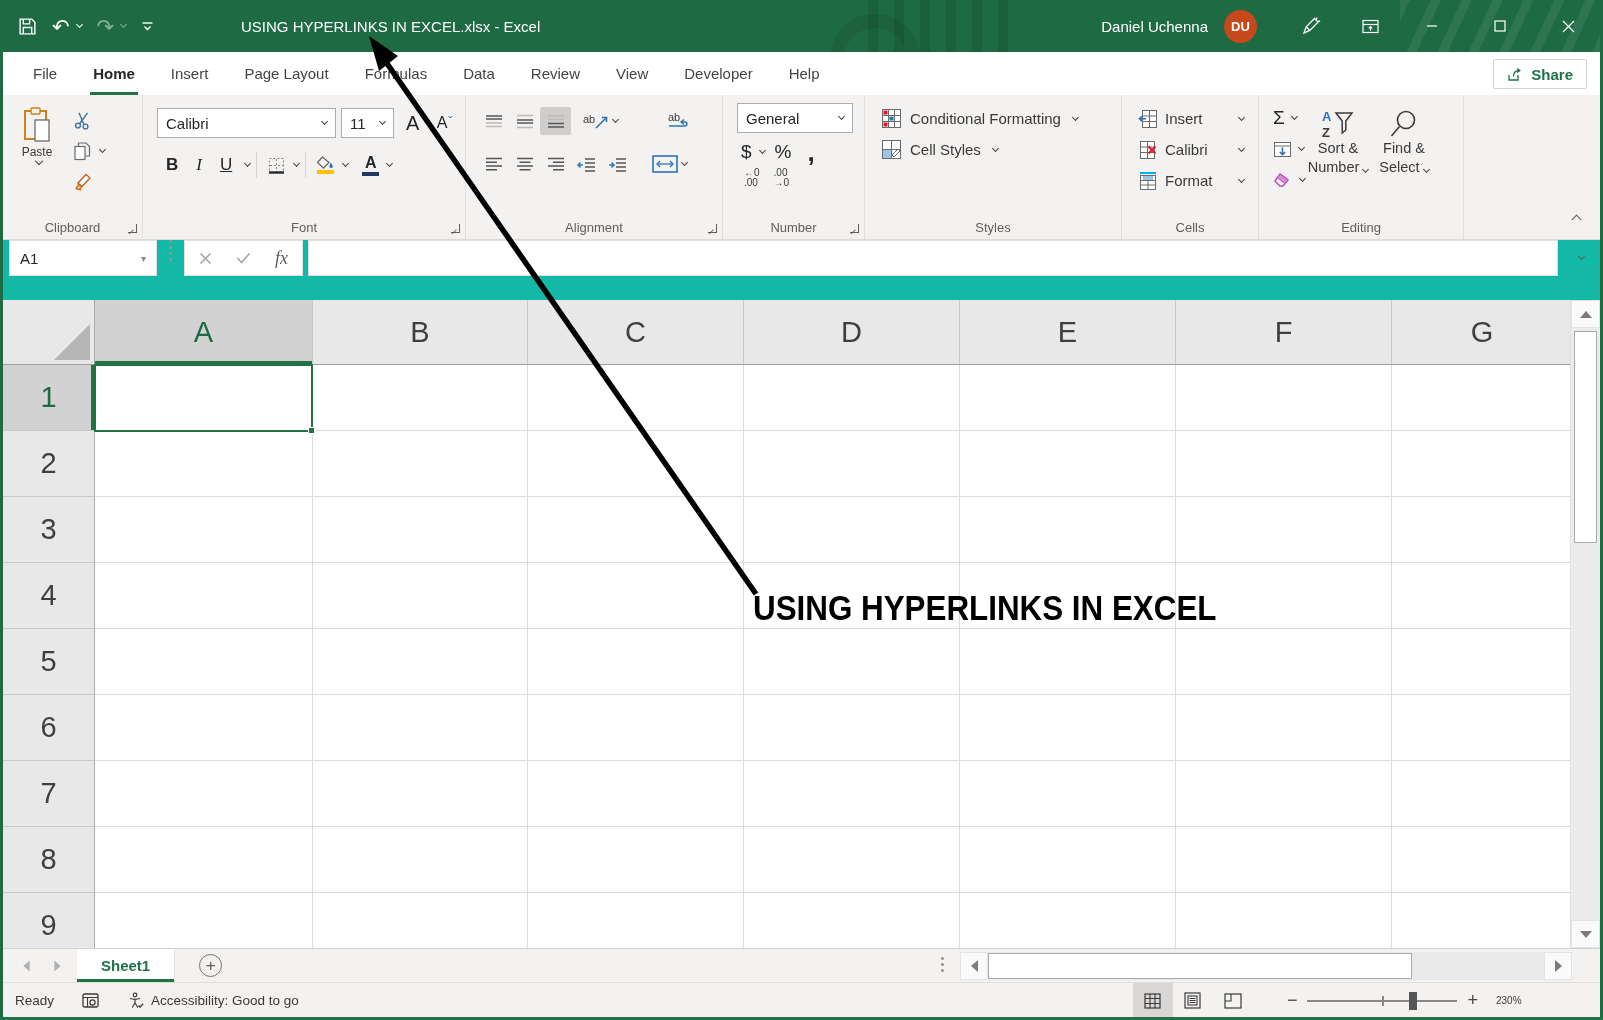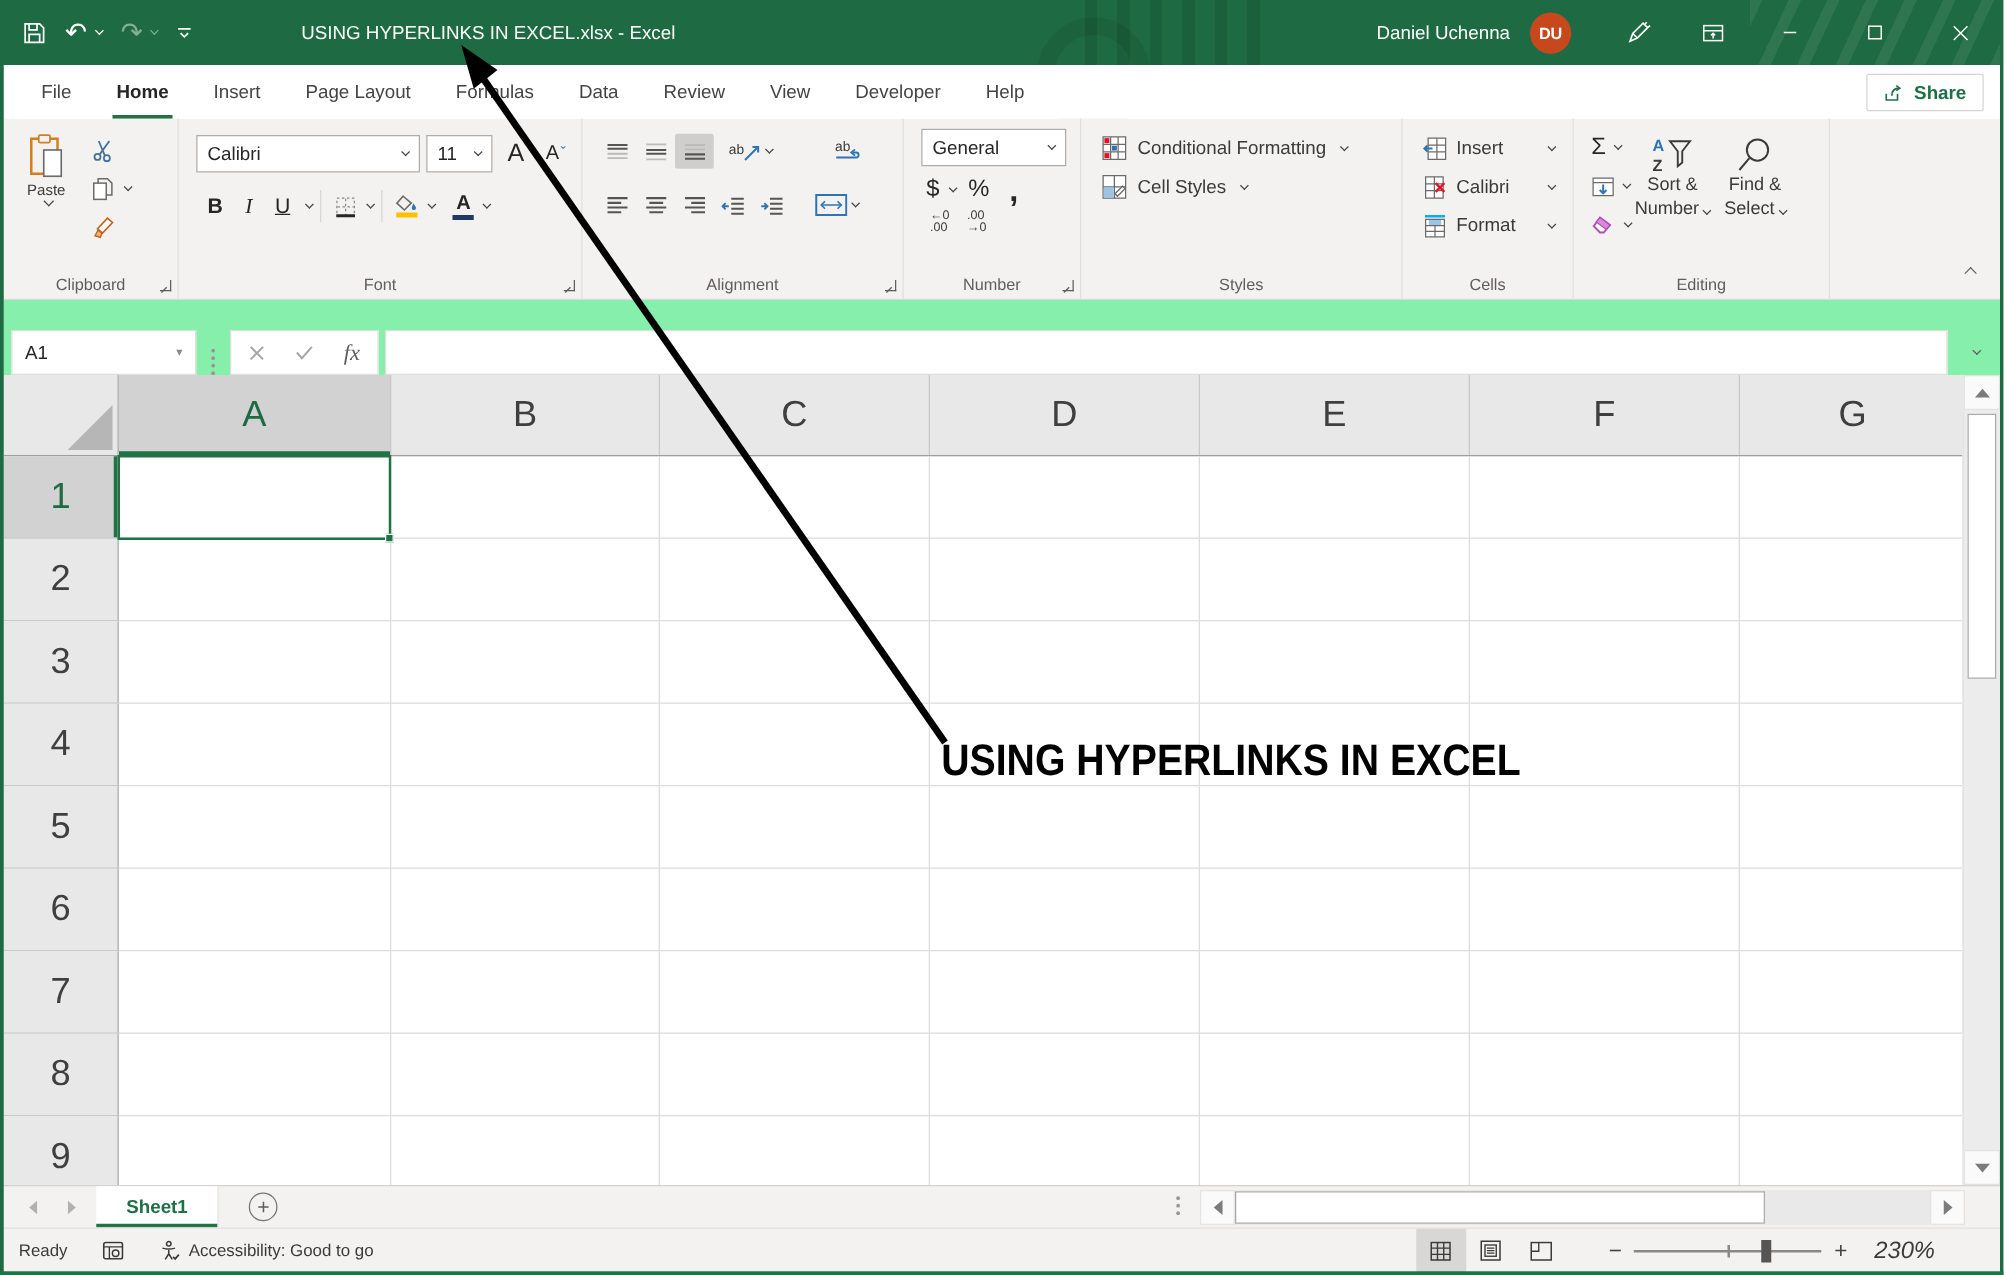--- a/index.html
+++ b/index.html
@@ -75,22 +75,22 @@
   .cellbtn { display:flex; align-items:center; gap:7px; height:31px; font-size:15px; padding-left:10px; }
   .cellbtn .chv { margin-left:auto; margin-right:10px; }
   .edit-left { display:flex; flex-direction:column; gap:5px; padding-top:2px; }
   .ebtn { display:flex; align-items:center; height:26px; padding-left:8px; }
   .bigbtn { width:66px; display:flex; flex-direction:column; align-items:center; padding-top:6px;
             font-size:14.5px; line-height:19px; text-align:center; }
   .collapse { position:absolute; right:20px; bottom:12px; }
   .collapse .chv { transform:rotate(-135deg); color:#605E5C; width:7px; height:7px; }
 
   
-  .frow { position:absolute; top:240px; left:3px; right:3px; height:60px; background:#86efac;
-          display:flex; align-items:flex-end; }
+  .frow { position:absolute; top:240px; left:3px; right:3px; height:60px; background:#14b8a6;
+          display:flex; align-items:flex-start; }
   .namebox { margin-left:6px; width:148px; height:36px; background:#fff; border:1px solid #E1DFDD;
              display:flex; align-items:center; padding:0 10px; font-size:15px; color:#262626;
              justify-content:space-between; }
   .vdots { display:flex; flex-direction:column; gap:3px; margin:0 12px; }
   .vdots i { width:3px; height:3px; background:#979593; border-radius:50%; }
   .fbtns { display:flex; align-items:center; height:36px; background:#fff; border:1px solid #E1DFDD;
            padding:0 14px; gap:24px; margin-right:5px; color:#8A8886; }
   .fx { font-family:"Liberation Serif", serif; font-style:italic; font-size:18px; color:#605E5C; }
   .finput { flex:1; height:36px; background:#fff; border:1px solid #E1DFDD; }
   .fexpand { width:42px; height:36px; display:flex; align-items:center; justify-content:center; color:#605E5C; }
@@ -156,21 +156,21 @@
   .sb-left { position:absolute; left:12px; top:0; height:35px; display:flex; align-items:center; gap:28px; }
   .sb-acc { display:flex; align-items:center; gap:7px;justify-content:flex-end; }
   .sb-right { position:absolute; right:52px; top:0; height:35px; display:flex; align-items:center; }
   .vbtn { width:40px; height:35px; display:flex; align-items:center; justify-content:center; }
   .vbtn.sel { background:#D8D7D6; }
   .zoomctl { display:flex; align-items:center; margin-left:24px; }
   .zsign { font-size:18px; color:#444; padding:0 10px; }
   .ztrack { width:150px; height:2px; background:#8A8886; position:relative; }
   .ztrack::after { content:""; position:absolute; left:50%; top:-4px; width:2px; height:10px; background:#8A8886; }
   .zthumb { position:absolute; left:68%; top:-8px; width:8px; height:18px; background:#555; }
-  .zlabel { width:52px; text-align:right; font-size:19px; margin-left:8px;font-style:italic; }
+  .zlabel { width:52px; text-align:left; font-size:10px; margin-left:8px; }
 
   .edge-l { position:absolute; left:0; top:52px; bottom:0; width:3px; background:#1E6B43; }
   .edge-r { position:absolute; right:0; top:52px; bottom:0; width:3px; background:#1E6B43; }
   .edge-b { position:absolute; left:0; right:0; bottom:0; height:3px; background:#217346; }
 
   .arrowsvg { position:absolute; left:0; top:0; z-index:60; pointer-events:none; }
   svg.ic { display:block; }
 </style>
 </head>
 <body>

